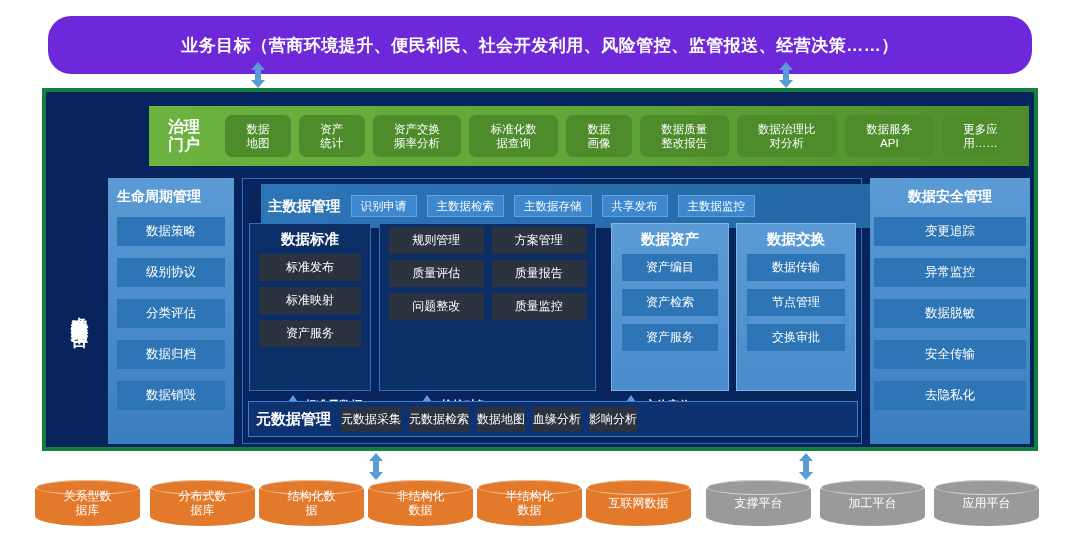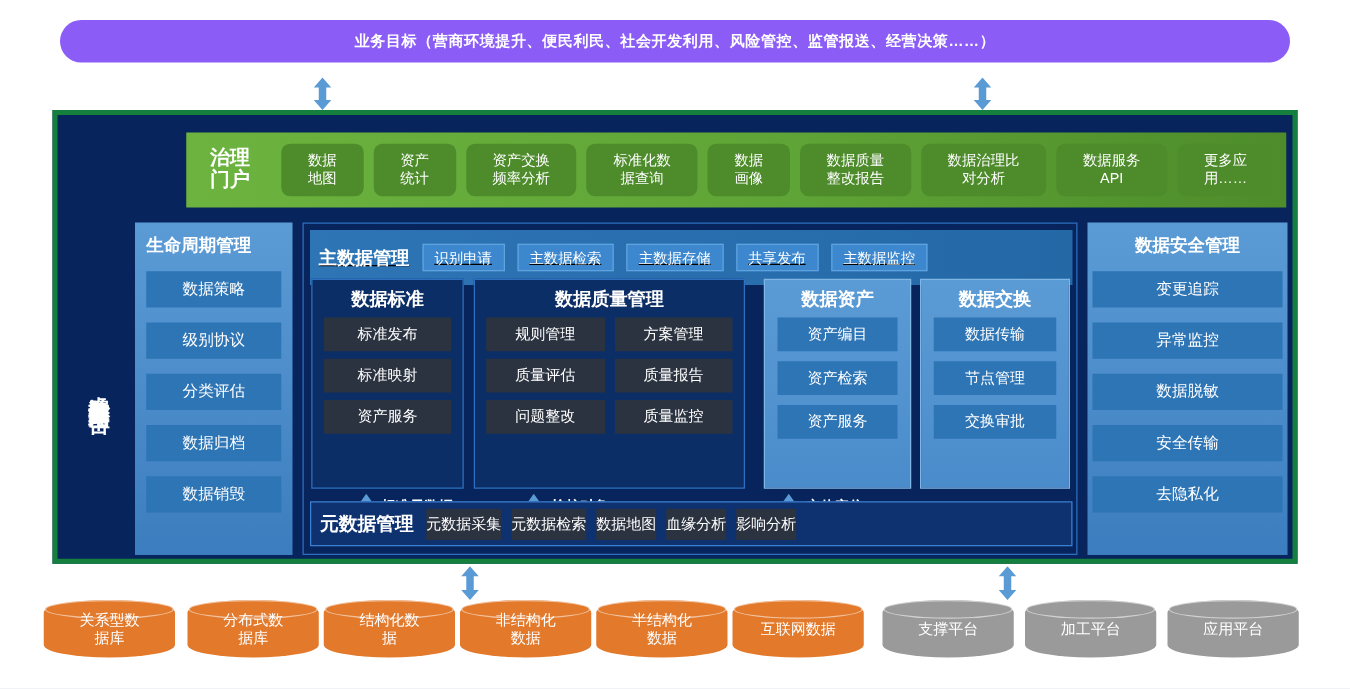--- a/index.html
+++ b/index.html
@@ -7,25 +7,25 @@
     width: 1080px; height: 551px;
     background: #ffffff;
     font-family: "Liberation Sans", "DejaVu Sans", sans-serif;
     overflow: hidden;
   }
   #root { position: relative; width: 1080px; height: 551px; }
 
   
   .banner {
     position: absolute;
-    left: 48px; top: 16px; width: 984px; height: 34px;
-    background: #8b5cf6;
+    left: 48px; top: 16px; width: 984px; height: 58px;
+    background: #6d28d9;
     border-radius: 23px;
     display: flex; align-items: center; justify-content: center;
-    color: #ffffff; font-size: 12px; font-weight: bold;
+    color: #ffffff; font-size: 17px; font-weight: bold;
     letter-spacing: .5px;
     white-space: nowrap;
   }
 
   
   .arrow-v {
     position: absolute;
     width: 16px;
     color: #5B9BD5;
   }
@@ -93,23 +93,23 @@
   }
 
   
   .center {
     position: absolute;
     left: 196px; top: 86px; width: 620px; height: 266px;
     border: 1px solid #2E6FBF;
     background: #07245C;
   }
   .mdm-bar {
-    position: absolute; left: 5px; top: 5px; width: 610px; height: 44px;
+    position: absolute; left: 18px; top: 5px; width: 610px; height: 44px;
     background: linear-gradient(90deg,#2E75B6 0%, #2468A6 100%);
-    display: flex; align-items: center; padding-left: 7px; text-decoration: underline;
+    display: flex; align-items: center; padding-left: 7px;
   }
   .mdm-title {
     color: #ffffff; font-size: 14.5px; font-weight: bold;
     margin-right: 10px; white-space: nowrap;
   }
   .mdm-item {
     height: 22px; margin-right: 10px; padding: 0 9px;
     background: #3C87CE; border: 1px solid #5FA3DE;
     color: #ffffff; font-size: 11.5px;
     display: flex; align-items: center; justify-content: center;
@@ -302,21 +302,20 @@
       <div class="blk blk-dark" style="left:6px; top:44px; width:122px; height:168px;">
         <div class="blk-title">数据标准</div>
         <div style="padding:0 6px;">
           <div class="cell-dark">标准发布</div>
           <div class="cell-dark">标准映射</div>
           <div class="cell-dark">资产服务</div>
         </div>
       </div>
 
       <div class="blk blk-dark" style="left:136px; top:44px; width:217px; height:168px;">
-        <div class="blk-title">数据质量管理</div>
         <div class="grid2">
           <div class="cell-dark">规则管理</div>
           <div class="cell-dark">方案管理</div>
           <div class="cell-dark">质量评估</div>
           <div class="cell-dark">质量报告</div>
           <div class="cell-dark">问题整改</div>
           <div class="cell-dark">质量监控</div>
         </div>
       </div>
 

